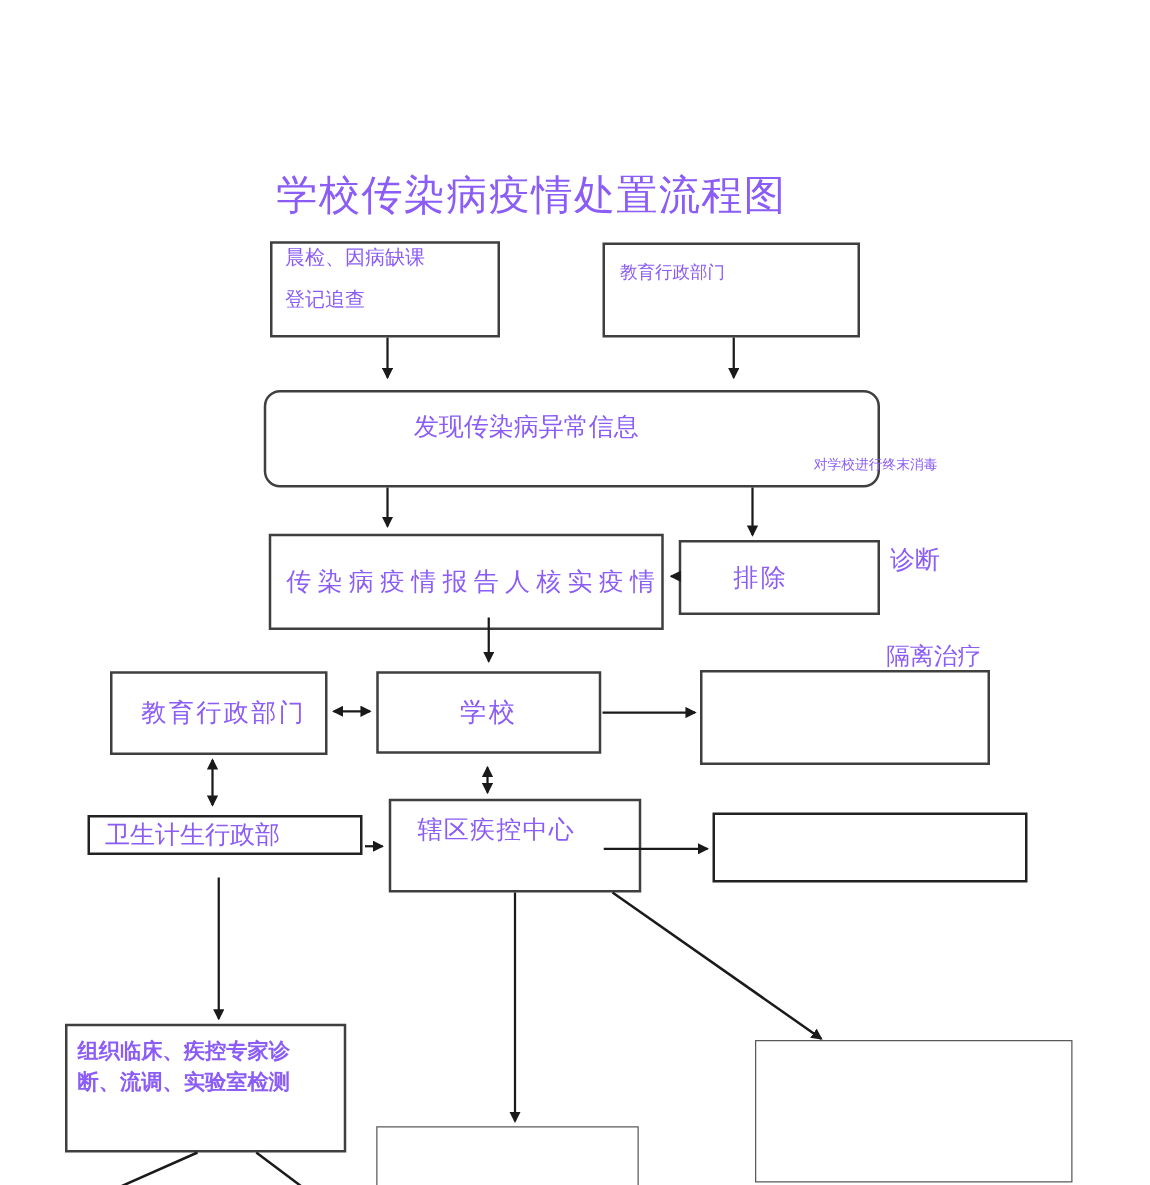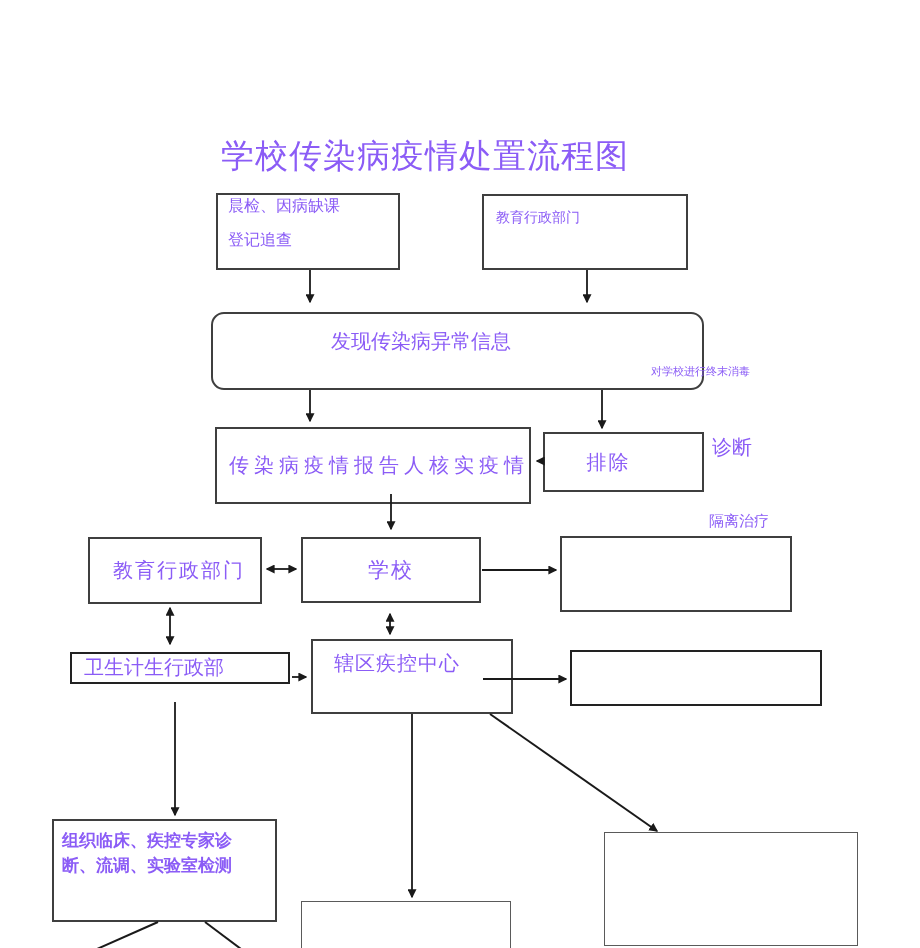--- a/index.html
+++ b/index.html
@@ -34,21 +34,21 @@
                   padding:0 0 2px 12px; font-size:20px; border-color:#222; }
   #box-cdc      { left:311px; top:639px; width:202px; height:75px; padding:9px 0 0 21px; font-size:20px; letter-spacing:1px; }
   #box-k        { left:570px; top:650px; width:252px; height:56px; border-color:#222; }
   #box-experts  { left:52px;  top:819px; width:225px; height:103px; padding:7px 0 0 8px;
                   font-size:17px; line-height:25px;font-weight:bold; }
   #box-l        { left:301px; top:901px; width:210px; height:60px; border-width:1.5px; border-color:#5a5a5a; }
   #box-m        { left:604px; top:832px; width:254px; height:114px; border-width:1.5px; border-color:#5a5a5a; }
 
   #lbl-disinfect { left:651px; top:364px; font-size:11px; }
   #lbl-diagnosis { left:712px; top:434px; font-size:20px; }
-  #lbl-isolation { left:709px; top:512px; font-size:15px; }
+  #lbl-isolation { left:709px; top:512px; font-size:19px; }
 
   svg.connectors { position:absolute; left:0; top:0; pointer-events:none; }
   .con { stroke:#1a1a1a; stroke-width:1.8; fill:none; }
   .con.thick { stroke-width:2; }
 </style>
 </head>
 <body>
 
 <div class="page">
 

